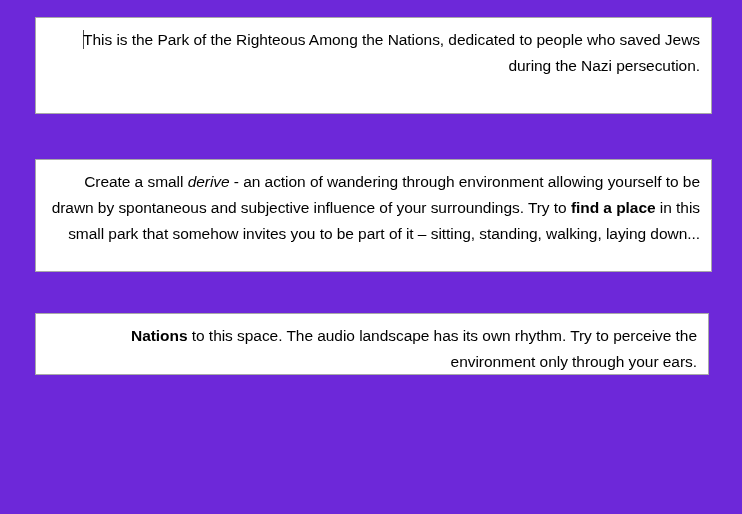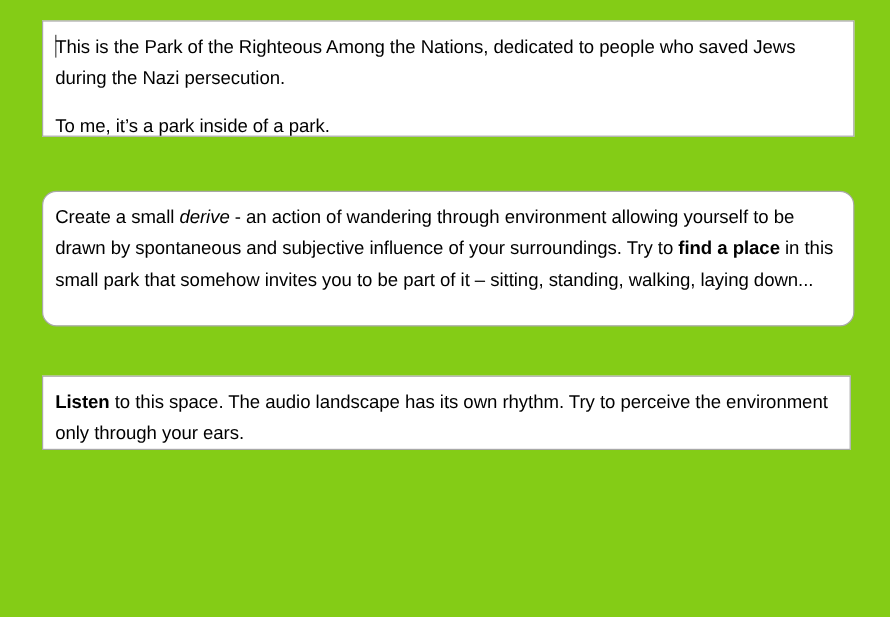--- a/index.html
+++ b/index.html
@@ -14,21 +14,22 @@
     overflow: hidden;
     position: relative;
   }
 
   .doc-canvas {
     position: absolute;
     left: 0;
     top: 0;
     width: 742px;
     height: 514px;
-    background: #84cc16;
+    background: #6d28d9;
+    text-align: right;
   }
 
   .text-box {
     position: absolute;
     box-sizing: border-box;
     background: #ffffff;
     border: 1px solid #a8a8a8;
     padding: 9px 11px 9px 10px;
     color: #000000;
     font-size: 15.5px;
@@ -39,21 +40,21 @@
 
   .text-box p {
     margin: 0;
   }
   .text-box p + p {
     margin-top: 14px;
   }
 
   
   #box-1 { left: 35px;  top: 17px;  width: 677px; height: 97px; }
-  #box-2 { left: 35px;  top: 159px; width: 677px; height: 113px; border-radius: 12px; }
+  #box-2 { left: 35px;  top: 159px; width: 677px; height: 113px; }
   #box-3 { left: 35px;  top: 313px; width: 674px; height: 62px; }
   #box-4 { left: 35px;  top: 420px; width: 675px; height: 64px; }
 
   em.derive {
     font-style: italic;
   }
   strong.emph {
     font-weight: bold;
   }
 
@@ -67,25 +68,24 @@
     margin-right: -1px;
   }
 </style>
 </head>
 <body>
 
 <div class="doc-canvas">
 
   <div class="text-box" id="box-1">
     <p><span class="caret"></span><span>This is the Park of the Righteous Among the Nations, dedicated to people who saved Jews during the Nazi persecution.</span></p>
-    <p><span>To me, it’s a park inside of a park.</span></p>
   </div>
 
   <div class="text-box" id="box-2">
     <p><span>Create a small </span><em class="derive">derive</em><span> - an action of wandering through environment allowing yourself to be drawn by spontaneous and subjective influence of your surroundings. Try to </span><strong class="emph">find a place</strong><span> in this small park that somehow invites you to be part of it – sitting, standing, walking, laying down...</span></p>
   </div>
 
   <div class="text-box" id="box-3">
-    <p><strong class="emph">Listen</strong><span> to this space. The audio landscape has its own rhythm. Try to perceive the environment only through your ears.</span></p>
+    <p><strong class="emph">Nations</strong><span> to this space. The audio landscape has its own rhythm. Try to perceive the environment only through your ears.</span></p>
   </div>
 
 
 </div>
 
 </body></html>

